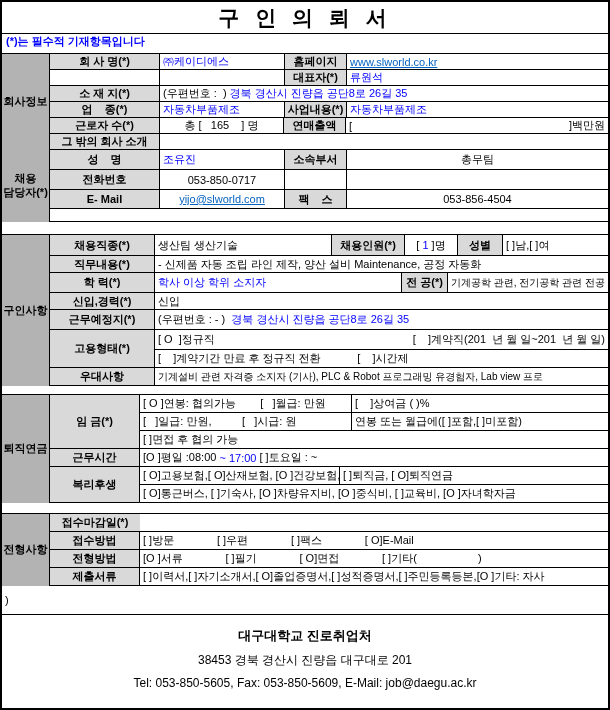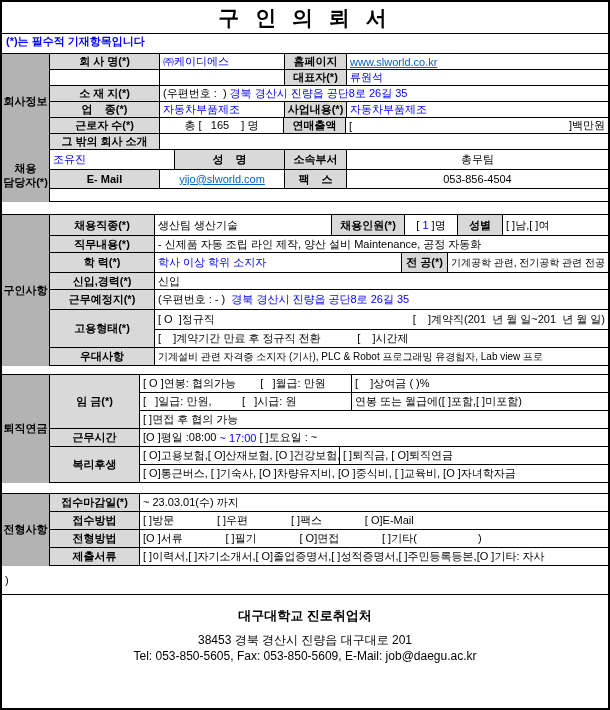--- a/index.html
+++ b/index.html
@@ -21,21 +21,21 @@
   .sb{justify-content:space-between}
   .blue{color:#0000ff}
   .link{color:#0563c1;text-decoration:underline}
   .b{font-weight:bold}
   .s10{font-size:10px}
   .s95{font-size:9.5px}
   .title-row{height:32px;align-items:center;justify-content:center;font-size:21px;font-weight:bold;letter-spacing:5px}
   .note-row{height:20px;align-items:flex-start;padding:0 4px;font-size:11px;font-weight:bold;color:#0000ff}
   .footer{flex:1;display:flex;flex-direction:column;align-items:center;justify-content:flex-start;padding-top:12px}
   .f1{font-size:13px;font-weight:bold;margin-bottom:7px}
-  .f2{font-size:12px;}
+  .f2{font-size:12px;margin-bottom:7px}
   .f3{font-size:12px}
 </style>
 </head>
 <body>
 
 <div class="frm">
 
   <div class="row bb title-row">
     <span>구 인 의 뢰 서</span>
   </div>
@@ -82,24 +82,30 @@
     </div>
   </div>
 
   <div class="section">
     <div class="seccell">
       <span>채용</span>
       <span>담당자(*)</span>
     </div>
     <div class="rows">
       <div class="row bb" style="height:20px">
+        <div class="c lab" style="width:110px">성    명</div>
         <div class="c blue" style="width:125px">조유진</div>
-        <div class="c lab" style="width:110px">성    명</div>
         <div class="c lab" style="width:62px">소속부서</div>
         <div class="c fill ctr">총무팀</div>
+      </div>
+      <div class="row bb" style="height:20px">
+        <div class="c lab" style="width:110px">전화번호</div>
+        <div class="c ctr" style="width:125px">053-850-0717</div>
+        <div class="c" style="width:62px"></div>
+        <div class="c fill"></div>
       </div>
       <div class="row bb" style="height:19px">
         <div class="c lab" style="width:110px">E- Mail</div>
         <div class="c ctr" style="width:125px"><span class="link">yijo@slworld.com</span></div>
         <div class="c lab" style="width:62px">팩    스</div>
         <div class="c fill ctr">053-856-4504</div>
       </div>
       <div class="row bb" style="height:13px">
         <div class="c fill"></div>
       </div>
@@ -195,21 +201,20 @@
     </div>
   </div>
 
   <div class="row" style="height:10px"></div>
 
   <div class="section bt">
     <div class="seccell">전형사항</div>
     <div class="rows">
       <div class="row bb" style="height:18px">
         <div class="c lab" style="width:90px">접수마감일(*)</div>
-        <div class="c fill">~ 23.03.01(수) 까지</div>
       </div>
       <div class="row bb" style="height:18px">
         <div class="c lab" style="width:90px">접수방법</div>
         <div class="c fill">[ ]방문              [ ]우편              [ ]팩스              [ O]E-Mail</div>
       </div>
       <div class="row bb" style="height:18px">
         <div class="c lab" style="width:90px">전형방법</div>
         <div class="c fill">[O ]서류              [ ]필기              [ O]면접              [ ]기타(                    )</div>
       </div>
       <div class="row bb" style="height:18px">

